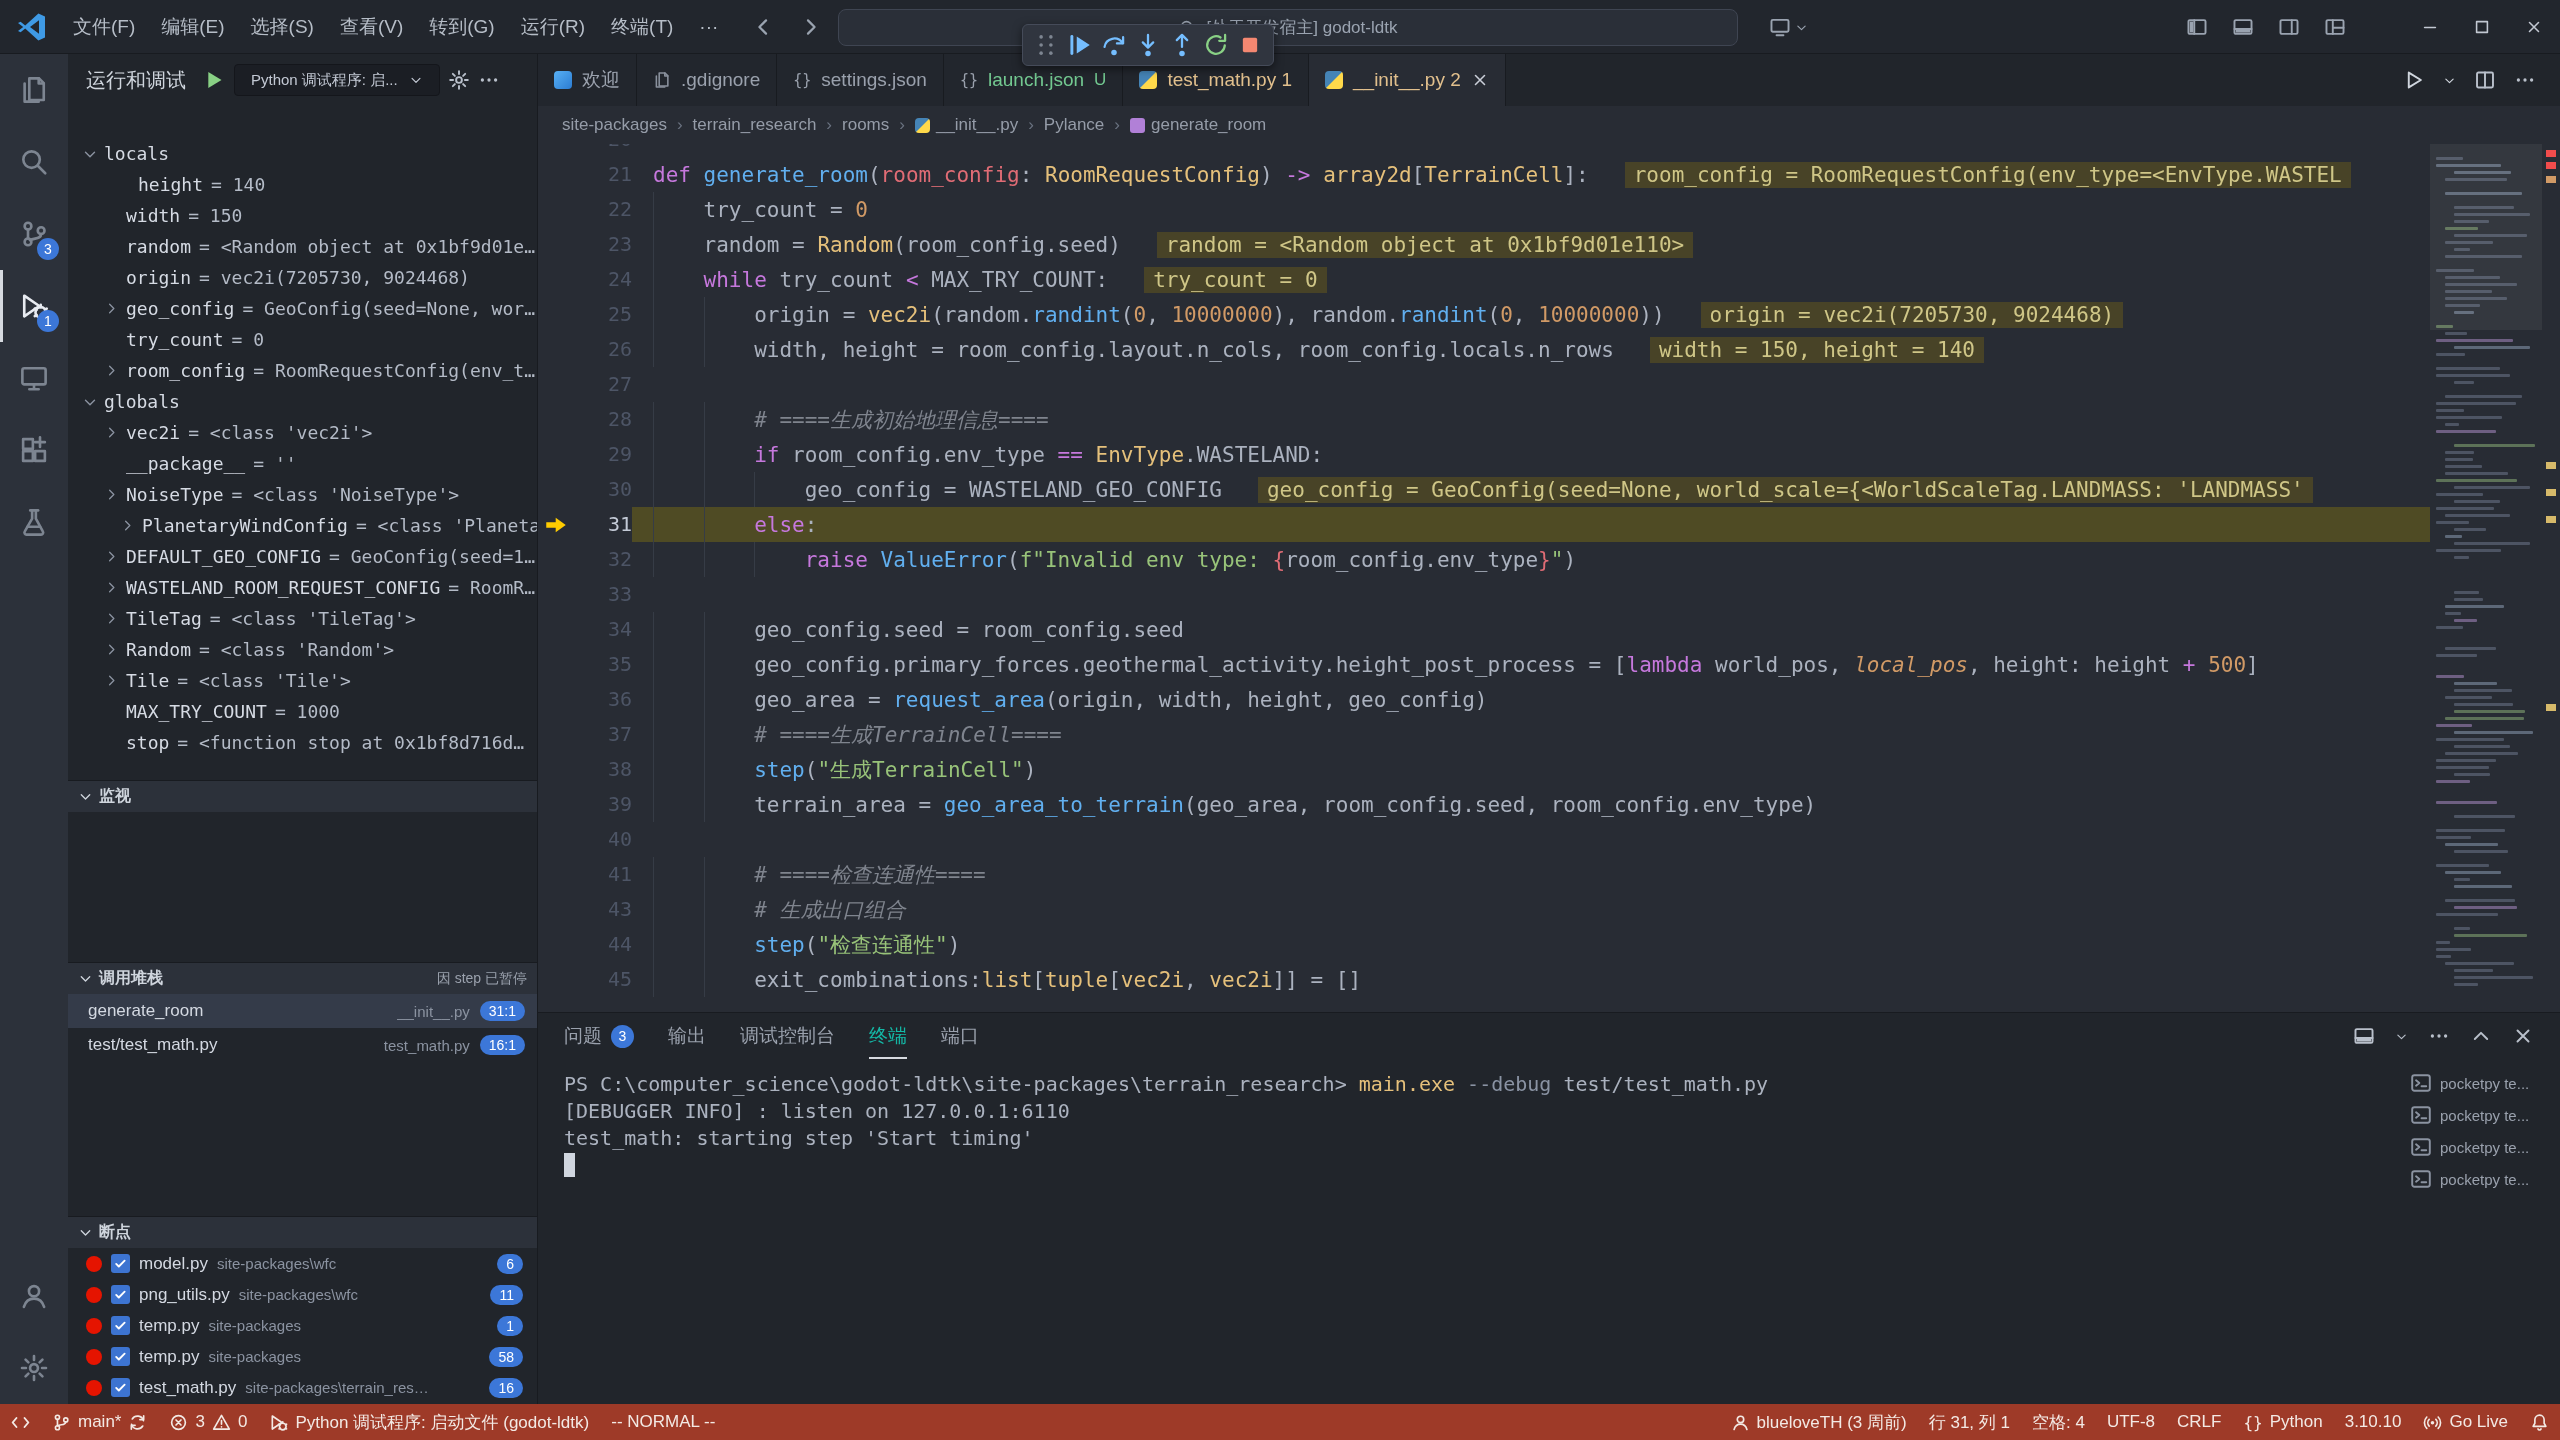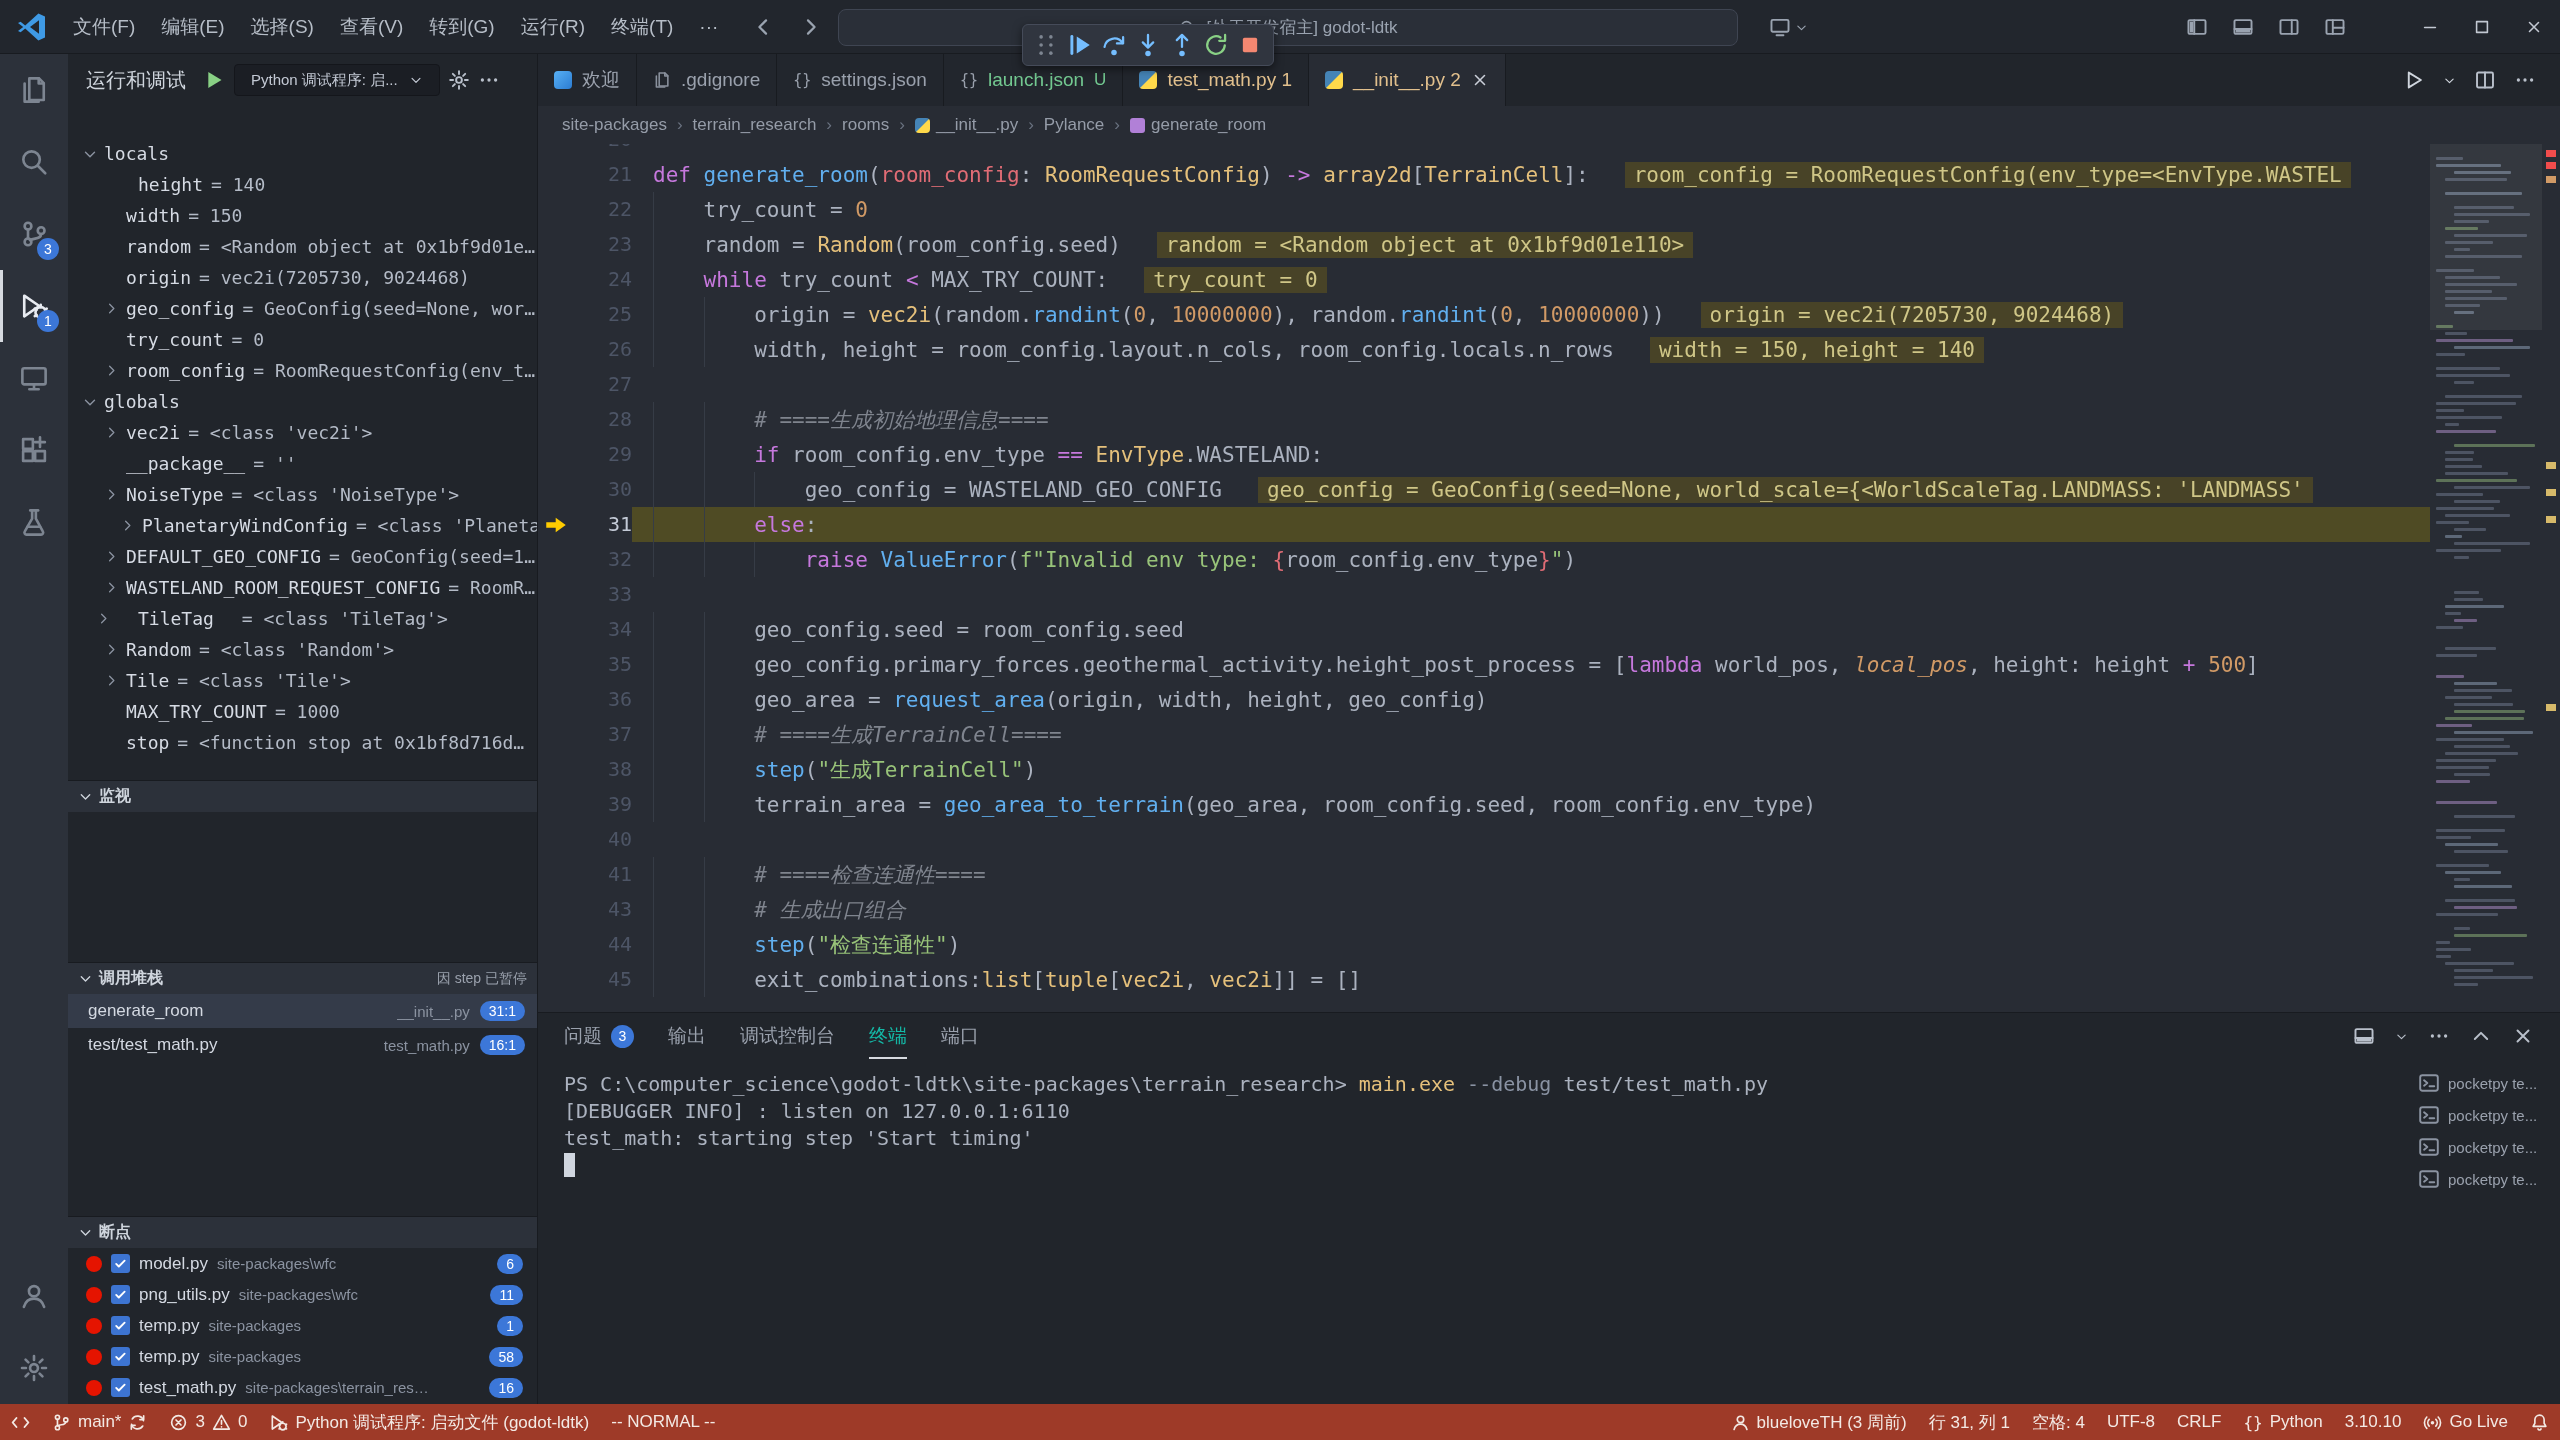--- a/index.html
+++ b/index.html
@@ -107,21 +107,21 @@
          border-top:1px solid #181b20;z-index:4;}
   #panel-tabs{height:46px;display:flex;align-items:center;gap:34px;padding:0 26px;font-size:19px;color:#9aa1ad;}
   .ptab{height:100%;display:flex;align-items:center;gap:9px;white-space:nowrap;}
   .ptab.active{color:#14b8a6;box-shadow:inset 0 -2px 0 #d7dae0;}
   .round-badge{min-width:23px;height:23px;border-radius:12px;background:var(--badge-bg);color:#fff;font-size:14px;
                display:flex;align-items:center;justify-content:center;padding:0 4px;}
   #panel-actions{margin-left:auto;display:flex;align-items:center;gap:20px;color:#b9c0cb;}
   #term{position:absolute;left:26px;top:58px;right:150px;bottom:4px;font-family:"DejaVu Sans Mono",monospace;
         font-size:20px;line-height:27px;color:#ccd2db;white-space:pre;overflow:hidden;}
   #term-cursor{display:inline-block;width:11px;height:24px;background:#d0d6df;vertical-align:text-bottom;}
-  #term-list{position:absolute;right:8px;top:54px;width:134px;}
+  #term-list{position:absolute;right:16px;top:54px;width:134px;}
   .tl-row{height:32px;display:flex;align-items:center;gap:8px;color:#9aa1ad;font-size:15px;white-space:nowrap;overflow:hidden;}
 
   
   #statusbar{position:absolute;left:0;right:0;bottom:0;height:36px;background:var(--statusbar-bg);
              display:flex;align-items:center;color:#f3e9e4;font-size:17px;z-index:70;}
   .sb-item{display:flex;align-items:center;gap:7px;padding:0 11px;height:100%;white-space:nowrap;}
   #sb-right{margin-left:auto;display:flex;height:100%;}
   .sb-braces{font-family:"DejaVu Sans Mono",monospace;font-size:16px;}
 </style>
 </head>
@@ -505,21 +505,21 @@
         </div>
         <div class="var-row" style="padding-left: 36px;">
           <span class="icon" style="height: 15px; width: 15px; color: rgb(139, 147, 161);">
             <svg viewBox="0 0 16 16" fill="none" stroke="currentColor" stroke-width="1.4" stroke-linecap="round" stroke-linejoin="round">
               <path d="M6 3.5L10.5 8 6 12.5"></path>
             </svg>
           </span>
           <span class="var-name" style="margin-left: 7px;">WASTELAND_ROOM_REQUEST_CONFIG</span>
           <span class="var-value">= RoomR…</span>
         </div>
-        <div class="var-row" style="padding-left: 28px; gap: 20px;">
+        <div class="var-row" style="padding-left: 36px;">
           <span class="icon" style="height: 15px; width: 15px; color: rgb(139, 147, 161);">
             <svg viewBox="0 0 16 16" fill="none" stroke="currentColor" stroke-width="1.4" stroke-linecap="round" stroke-linejoin="round">
               <path d="M6 3.5L10.5 8 6 12.5"></path>
             </svg>
           </span>
           <span class="var-name" style="margin-left: 7px;">TileTag</span>
           <span class="var-value">= &lt;class 'TileTag'&gt;</span>
         </div>
         <div class="var-row" style="padding-left: 36px;">
           <span class="icon" style="height: 15px; width: 15px; color: rgb(139, 147, 161);">

